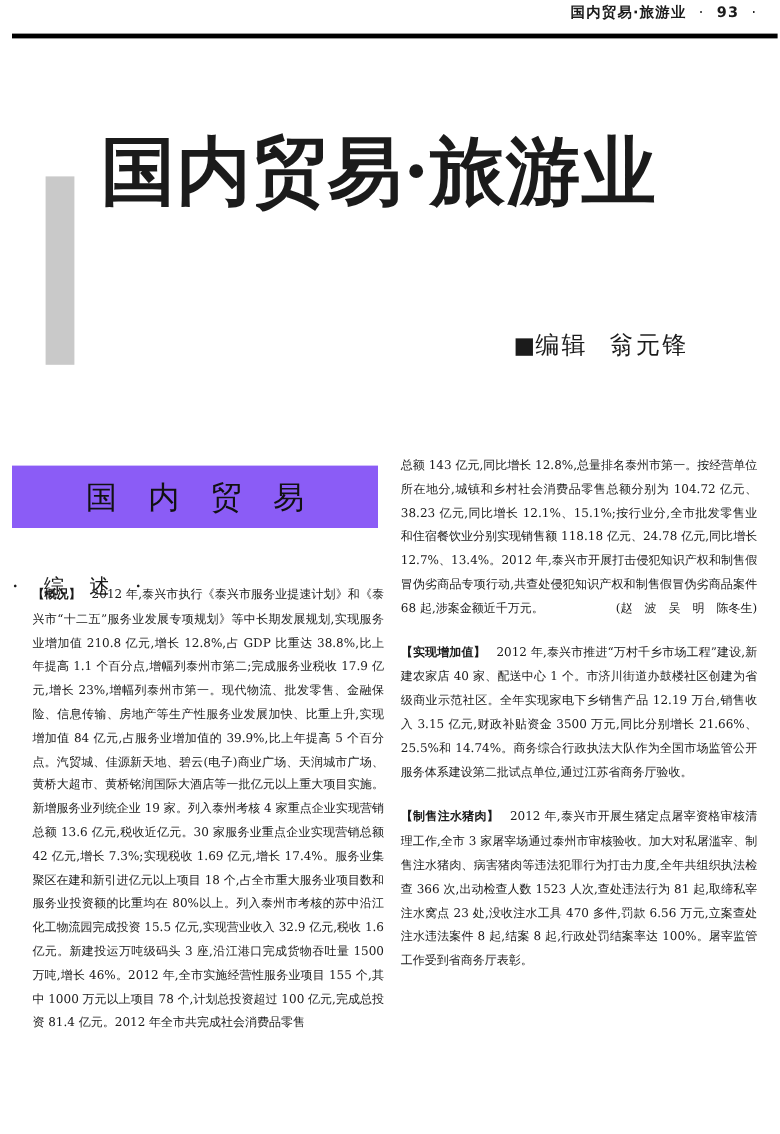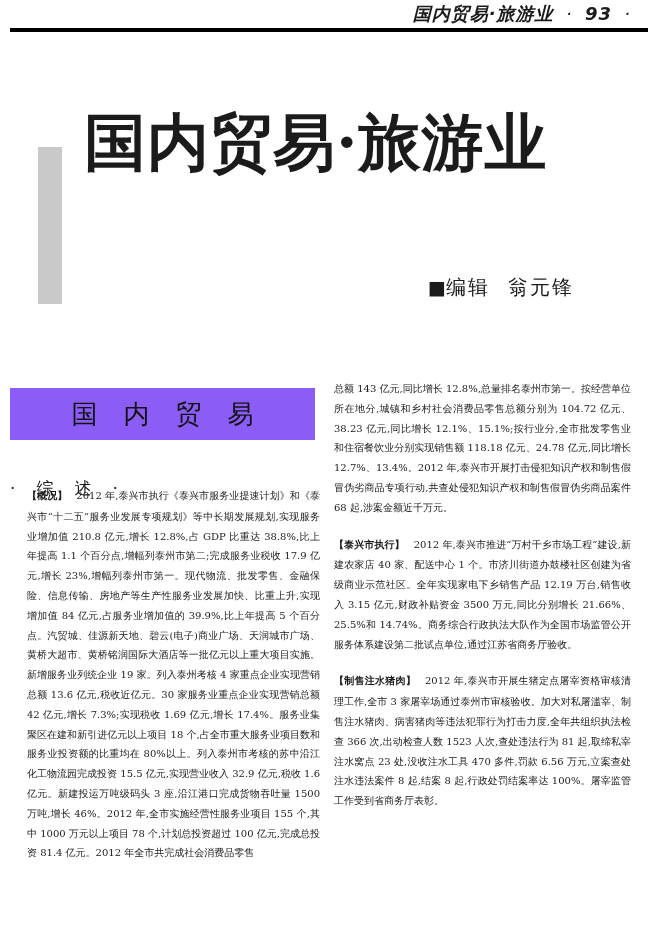--- a/index.html
+++ b/index.html
@@ -10,23 +10,22 @@
     color:#1b1b1b;
     position:relative;
     overflow:hidden;
   }
   .page { position:relative; width:650px; height:945px; background:#ffffff; }
 
   
   .running-head {
     position:absolute; top:2px; right:14px;
     font-family:"DejaVu Sans","Liberation Sans",sans-serif;
-    font-weight:700; font-size:18px; letter-spacing:1px;
+    font-weight:700; font-size:12px; letter-spacing:1px;
     white-space:nowrap;
-    font-style:italic;
   }
   .running-head .sep { font-weight:400; margin:0 5px; }
   .head-rule {
     position:absolute; top:28px; left:10px; right:2px; height:3.5px;
     background:#000000;
   }
 
   
   .title-accent-bar {
     position:absolute; left:38px; top:147px; width:24px; height:157px;
@@ -103,24 +102,24 @@
   <div class="subsection">·　综　述　·</div>
 
   <div class="col col-left">
     <p>
       <b class="para-tag">【概况】</b><span>2012 年,泰兴市执行《泰兴市服务业提速计划》和《泰兴市“十二五”服务业发展专项规划》等中长期发展规划,实现服务业增加值 210.8 亿元,增长 12.8%,占 GDP 比重达 38.8%,比上年提高 1.1 个百分点,增幅列泰州市第二;完成服务业税收 17.9 亿元,增长 23%,增幅列泰州市第一。现代物流、批发零售、金融保险、信息传输、房地产等生产性服务业发展加快、比重上升,实现增加值 84 亿元,占服务业增加值的 39.9%,比上年提高 5 个百分点。汽贸城、佳源新天地、碧云(电子)商业广场、天润城市广场、黄桥大超市、黄桥铭润国际大酒店等一批亿元以上重大项目实施。新增服务业列统企业 19 家。列入泰州考核 4 家重点企业实现营销总额 13.6 亿元,税收近亿元。30 家服务业重点企业实现营销总额 42 亿元,增长 7.3%;实现税收 1.69 亿元,增长 17.4%。服务业集聚区在建和新引进亿元以上项目 18 个,占全市重大服务业项目数和服务业投资额的比重均在 80%以上。列入泰州市考核的苏中沿江化工物流园完成投资 15.5 亿元,实现营业收入 32.9 亿元,税收 1.6 亿元。新建投运万吨级码头 3 座,沿江港口完成货物吞吐量 1500 万吨,增长 46%。2012 年,全市实施经营性服务业项目 155 个,其中 1000 万元以上项目 78 个,计划总投资超过 100 亿元,完成总投资 81.4 亿元。2012 年全市共完成社会消费品零售</span>
     </p>
   </div>
 
   <div class="col col-right">
     <p>
-      <span>总额 143 亿元,同比增长 12.8%,总量排名泰州市第一。按经营单位所在地分,城镇和乡村社会消费品零售总额分别为 104.72 亿元、38.23 亿元,同比增长 12.1%、15.1%;按行业分,全市批发零售业和住宿餐饮业分别实现销售额 118.18 亿元、24.78 亿元,同比增长 12.7%、13.4%。2012 年,泰兴市开展打击侵犯知识产权和制售假冒伪劣商品专项行动,共查处侵犯知识产权和制售假冒伪劣商品案件 68 起,涉案金额近千万元。</span>
+      <span>总额 143 亿元,同比增长 12.8%,总量排名泰州市第一。按经营单位所在地分,城镇和乡村社会消费品零售总额分别为 104.72 亿元、38.23 亿元,同比增长 12.1%、15.1%;按行业分,全市批发零售业和住宿餐饮业分别实现销售额 118.18 亿元、24.78 亿元,同比增长 12.7%、13.4%。2012 年,泰兴市开展打击侵犯知识产权和制售假冒伪劣商品专项行动,共查处侵犯知识产权和制售假冒伪劣商品案件 68 起,涉案金额近千万元。</span><span class="attribution">(赵　波　吴　明　陈冬生)</span>
     </p>
     <p>
-      <b class="para-tag">【泰兴市执行】</b><span>2012 年,泰兴市推进“万村千乡市场工程”建设,新建农家店 40 家、配送中心 1 个。市济川街道办鼓楼社区创建为省级商业示范社区。全年实现家电下乡销售产品 12.19 万台,销售收入 3.15 亿元,财政补贴资金 3500 万元,同比分别增长 21.66%、25.5%和 14.74%。商务综合行政执法大队作为全国市场监管公开服务体系建设第二批试点单位,通过江苏省商务厅验收。</span>
+      <b class="para-tag">【实现增加值】</b><span>2012 年,泰兴市推进“万村千乡市场工程”建设,新建农家店 40 家、配送中心 1 个。市济川街道办鼓楼社区创建为省级商业示范社区。全年实现家电下乡销售产品 12.19 万台,销售收入 3.15 亿元,财政补贴资金 3500 万元,同比分别增长 21.66%、25.5%和 14.74%。商务综合行政执法大队作为全国市场监管公开服务体系建设第二批试点单位,通过江苏省商务厅验收。</span>
     </p>
     <p>
       <b class="para-tag">【制售注水猪肉】</b><span>2012 年,泰兴市开展生猪定点屠宰资格审核清理工作,全市 3 家屠宰场通过泰州市审核验收。加大对私屠滥宰、制售注水猪肉、病害猪肉等违法犯罪行为打击力度,全年共组织执法检查 366 次,出动检查人数 1523 人次,查处违法行为 81 起,取缔私宰注水窝点 23 处,没收注水工具 470 多件,罚款 6.56 万元,立案查处注水违法案件 8 起,结案 8 起,行政处罚结案率达 100%。屠宰监管工作受到省商务厅表彰。</span>
     </p>
 
   </div>
 
 </div>
 
 </body></html>

